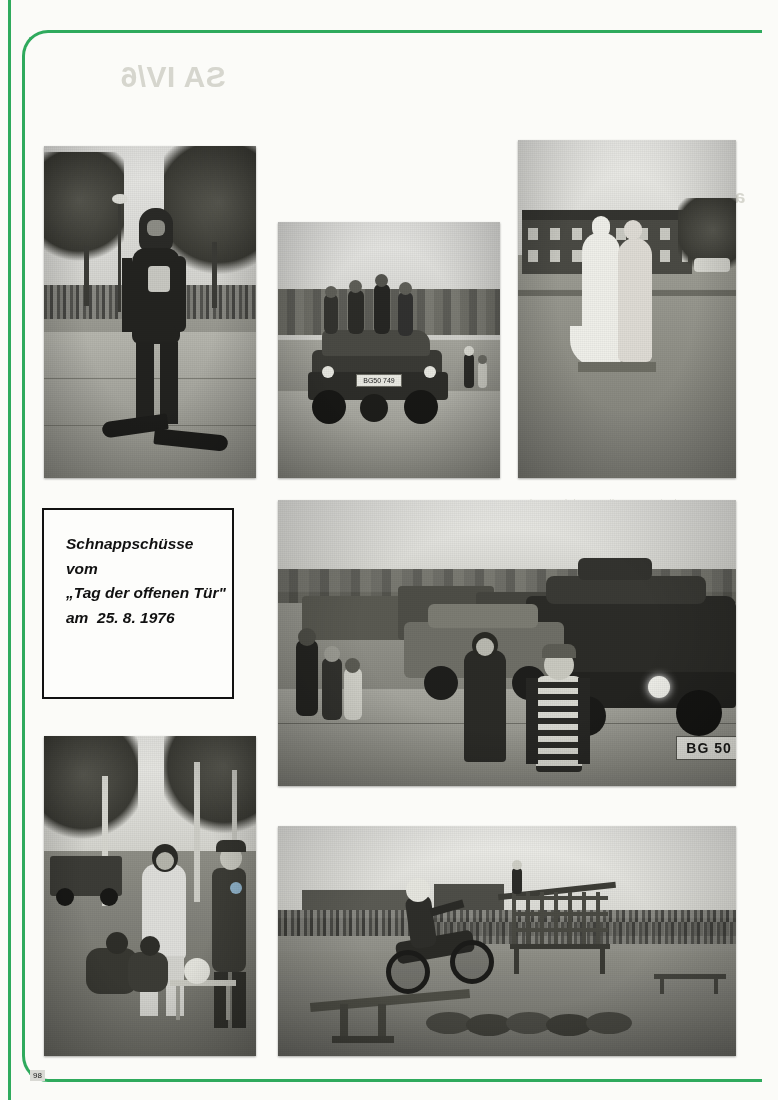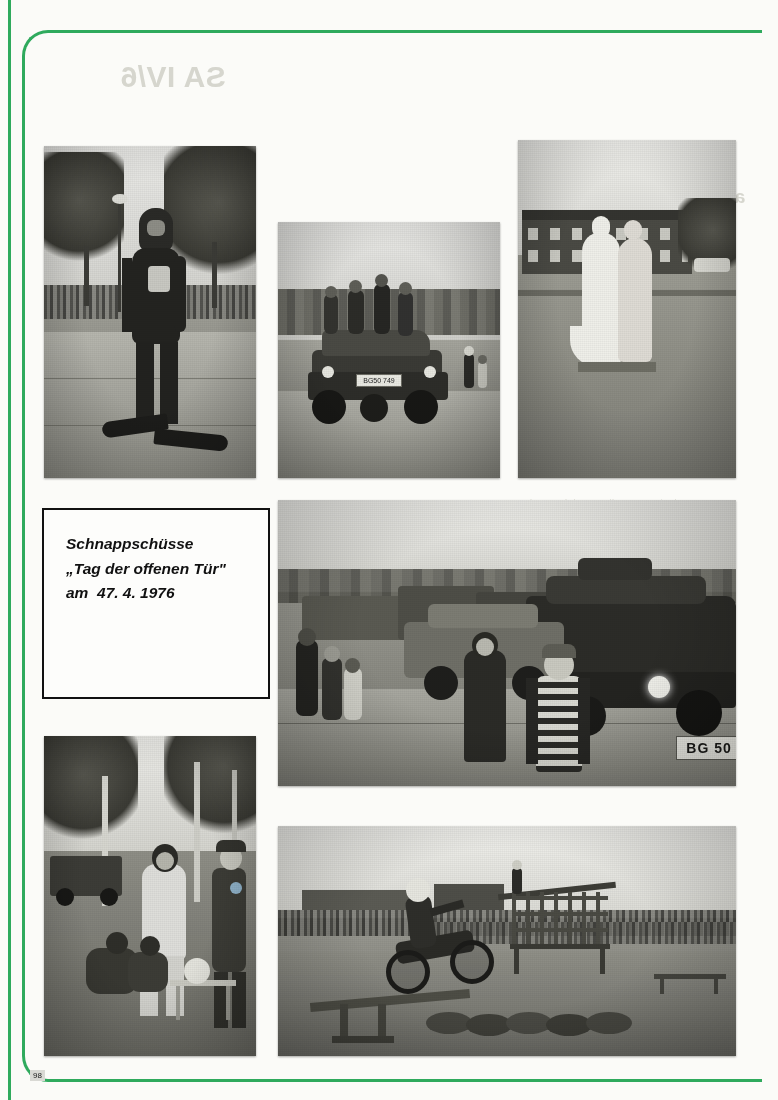--- a/index.html
+++ b/index.html
@@ -113,21 +113,21 @@
     position: absolute;
     background: radial-gradient(circle at 50% 40%, #5a5a52 0%, #3a3a34 60%, rgba(58,58,52,0) 72%);
   }
   .trunk { position: absolute; background: #3b3b36; }
 
   
   .caption-box {
     position: absolute;
     left: 42px;
     top: 508px;
-    width: 228px;
+    width: 192px;
     height: 191px;
     border: 2px solid #111;
     background: #fdfdfb;
     box-sizing: border-box;
     padding: 22px 0 0 22px;
   }
   .caption-box .line {
     font-weight: bold;
     font-style: italic;
     font-size: 15.5px;
@@ -269,22 +269,23 @@
     <div style="position:absolute;left:100px;top:98px;width:34px;height:124px;background:#dedbd4;border-radius:18px 18px 6px 6px;"></div>
     <div style="position:absolute;left:74px;top:76px;width:18px;height:22px;background:#efefe9;border-radius:9px;"></div>
     <div style="position:absolute;left:106px;top:80px;width:18px;height:20px;background:#dedbd4;border-radius:9px;"></div>
     <div style="position:absolute;left:60px;top:222px;width:78px;height:10px;background:#6d6d64;"></div>
     <div class="grain"></div>
     <div class="vign"></div>
   </div>
 
   <div class="caption-box">
     <div class="line">Schnappschüsse</div>
+    <div class="line">vom</div>
     <div class="line">„Tag der offenen Tür"</div>
-    <div class="line">am  47. 4. 1976</div>
+    <div class="line">am  25. 8. 1976</div>
   </div>
 
   <div class="photo" style="left:278px; top:500px; width:458px; height:286px;">
     <div class="sky" style="height:32%; background:linear-gradient(#eeeeea,#d2d2cc);"></div>
     <div style="position:absolute;left:0;top:32%;width:100%;height:68%;background:linear-gradient(#9a9a92,#74746d);"></div>
 
     <div style="position:absolute;left:0;top:24%;width:100%;height:12%;background:repeating-linear-gradient(90deg,#55554e 0 11px,#42423c 11px 20px,#62625a 20px 31px);opacity:.8;"></div>
 
     <div style="position:absolute;left:0;top:66%;width:100%;height:34%;background:linear-gradient(#a8a8a0,#83837b);"></div>
     <div style="position:absolute;left:0;top:78%;width:100%;height:1px;background:#6d6d66;"></div>

